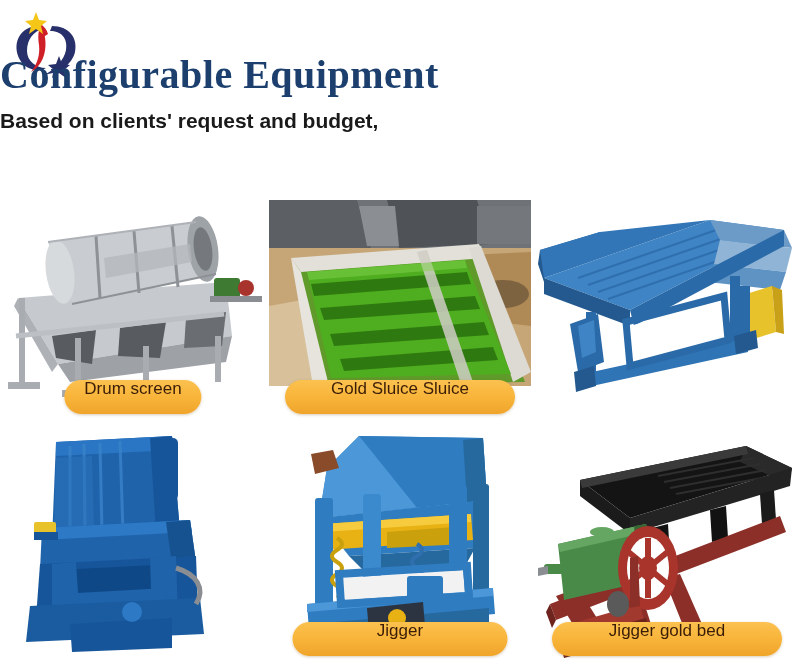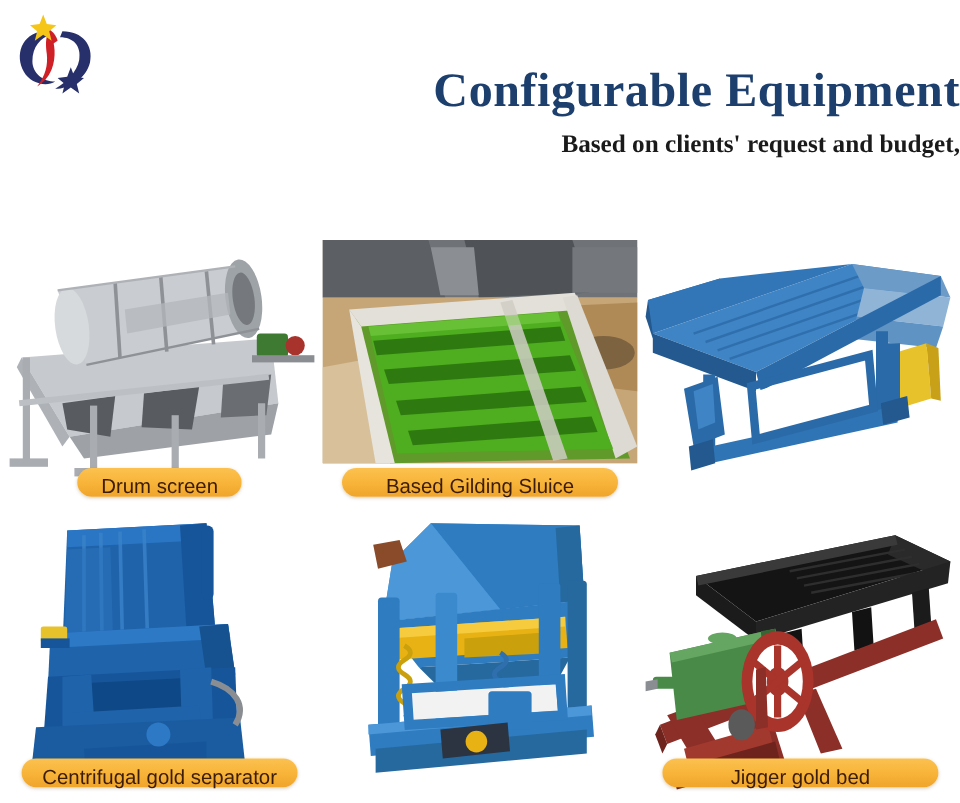--- a/index.html
+++ b/index.html
@@ -10,61 +10,60 @@
     overflow:hidden;
     position:relative;
   }
   .page{position:relative;width:800px;height:669px;background:#fff;}
 
   
   .logo{position:absolute;left:6px;top:8px;width:82px;height:78px;}
   .logo svg{display:block;width:82px;height:78px;}
 
   
-  .header{position:absolute;left:0;top:52px;width:800px;text-align:right;}
+  .header{position:absolute;left:0;top:52px;width:800px;text-align:left;}
   .title{
     font-family:"Liberation Serif", serif;
     font-weight:bold;
     font-size:40px;
     letter-spacing:.5px;
     color:#1c3f6e;
     line-height:46px;
     margin:0;
   }
   .subtitle{
-    font-family:Liberation Serif, serif;
+    font-family:Liberation Sans, sans-serif;
     font-weight:bold;
     font-size:21px;
     color:#1a1a1a;
     line-height:25px;
     margin:10px 0 2px 0;
-    padding-left:16px;
   }
   .subtitle div{white-space:nowrap;}
 
   
   .grid{position:absolute;left:0;top:186px;width:800px;height:483px;}
   .cell{position:absolute;width:266px;height:242px;}
   .c0{left:0;top:0;}     .c1{left:267px;top:0;}   .c2{left:534px;top:0;}
   .c3{left:0;top:242px;} .c4{left:267px;top:242px;} .c5{left:534px;top:242px;}
 
   .art{position:absolute;left:0;top:0;width:266px;height:242px;overflow:hidden;}
   .art svg{display:block;width:266px;height:242px;}
 
   
   .pill{
     position:absolute;
     left:50%;
     transform:translateX(-50%);
     bottom:14px;
-    height:24px;
+    height:34px;
     border-radius:17px;
     background:linear-gradient(180deg,#fbc14f 0%,#f9b63c 45%,#f0a42a 100%);
     box-shadow:0 1px 3px rgba(120,80,0,.28);
-    display:flex;align-items:flex-end;justify-content:center;
+    display:flex;align-items:flex-start;justify-content:center;
     padding:0 20px;
     box-sizing:border-box;
     white-space:nowrap;
   }
   .pill span{
     font-family:"Liberation Sans", sans-serif;
     font-size:17px;
     color:#3b1d07;
     line-height:1;
   }
@@ -185,21 +184,21 @@
             <path d="M63 148 L217 136 L222 149 L67 160 Z" fill="#2f7a10"></path>
             <path d="M73 173 L226 161 L231 174 L77 185 Z" fill="#2f7a10"></path>
 
             <path d="M150 66 L160 64 L206 196 L194 198 Z" fill="#cfcdc4" opacity=".85"></path>
 
             <path d="M40 86 L198 74 L200 82 L42 94 Z" fill="#7fd24b" opacity=".5"></path>
           </g>
         </svg>
       </div>
       <div class="pill wide">
-        <span>Based Gilding Sluice</span>
+        <span>Gold Sluice Sluice</span>
       </div>
     </div>
 
     <div class="cell c2">
       <div class="art">
         <svg viewBox="0 0 266 242" xmlns="http://www.w3.org/2000/svg">
           <rect width="266" height="242" fill="#ffffff"></rect>
 
           <path d="M10 92 L176 34 L250 44 L96 124 Z" fill="#3f84c4"></path>
 
@@ -272,23 +271,20 @@
           <path d="M52 136 L76 134 L80 196 L52 198 Z" fill="#1f63ab"></path>
           <path d="M150 130 L176 128 L178 190 L152 192 Z" fill="#1f63ab"></path>
           <path d="M60 166 L166 160 L168 176 L60 182 Z" fill="#1f63ab"></path>
           <path d="M30 178 L200 170 L204 206 L26 214 Z" fill="#1a5c9f"></path>
           <path d="M70 196 L172 190 L172 220 L72 224 Z" fill="#17559a"></path>
 
           <path d="M176 140 C196 146 206 160 196 176" stroke="#8a8e93" stroke-width="5" fill="none"></path>
           <circle cx="132" cy="184" r="10" fill="#2d79c6"></circle>
         </svg>
       </div>
-      <div class="pill wide">
-        <span>Centrifugal gold separator</span>
-      </div>
     </div>
 
     <div class="cell c4">
       <div class="art">
         <svg viewBox="0 0 266 242" xmlns="http://www.w3.org/2000/svg">
           <rect width="266" height="242" fill="#ffffff"></rect>
 
           <path d="M60 40 L92 8 L216 10 L220 72 L52 90 Z" fill="#3c8ace"></path>
           <path d="M92 8 L216 10 L220 72 L150 80 Z" fill="#2f7cc0"></path>
           <path d="M60 40 L92 8 L150 80 L52 90 Z" fill="#4b97d8"></path>
@@ -318,20 +314,23 @@
           <path d="M40 176 L226 160 L228 186 L42 202 Z" fill="#2f7cc0"></path>
           <path d="M40 176 L226 160 L226 168 L40 184 Z" fill="#4b97d8"></path>
           <path d="M46 196 L222 180 L222 200 L46 216 Z" fill="#26699f"></path>
           <path d="M76 150 L196 142 L198 164 L78 172 Z" fill="#f2f2f2"></path>
           <path d="M72 146 L200 138 L202 168 L74 176 Z" fill="none" stroke="#2f7cc0" stroke-width="8"></path>
 
           <rect x="140" y="148" width="36" height="32" rx="3" fill="#2f7cc0"></rect>
           <path d="M100 180 L156 174 L158 198 L102 204 Z" fill="#2b3440"></path>
           <circle cx="130" cy="190" r="9" fill="#e8b214"></circle>
         </svg>
+      </div>
+      <div class="pill mid">
+        <span>Jigger</span>
       </div>
     </div>
 
     <div class="cell c5">
       <div class="art">
         <svg viewBox="0 0 266 242" xmlns="http://www.w3.org/2000/svg">
           <rect width="266" height="242" fill="#ffffff"></rect>
 
           <path d="M46 52 L212 18 L258 40 L96 90 Z" fill="#141414"></path>
           <path d="M212 18 L258 40 L254 56 L206 34 Z" fill="#2a2a2a"></path>

